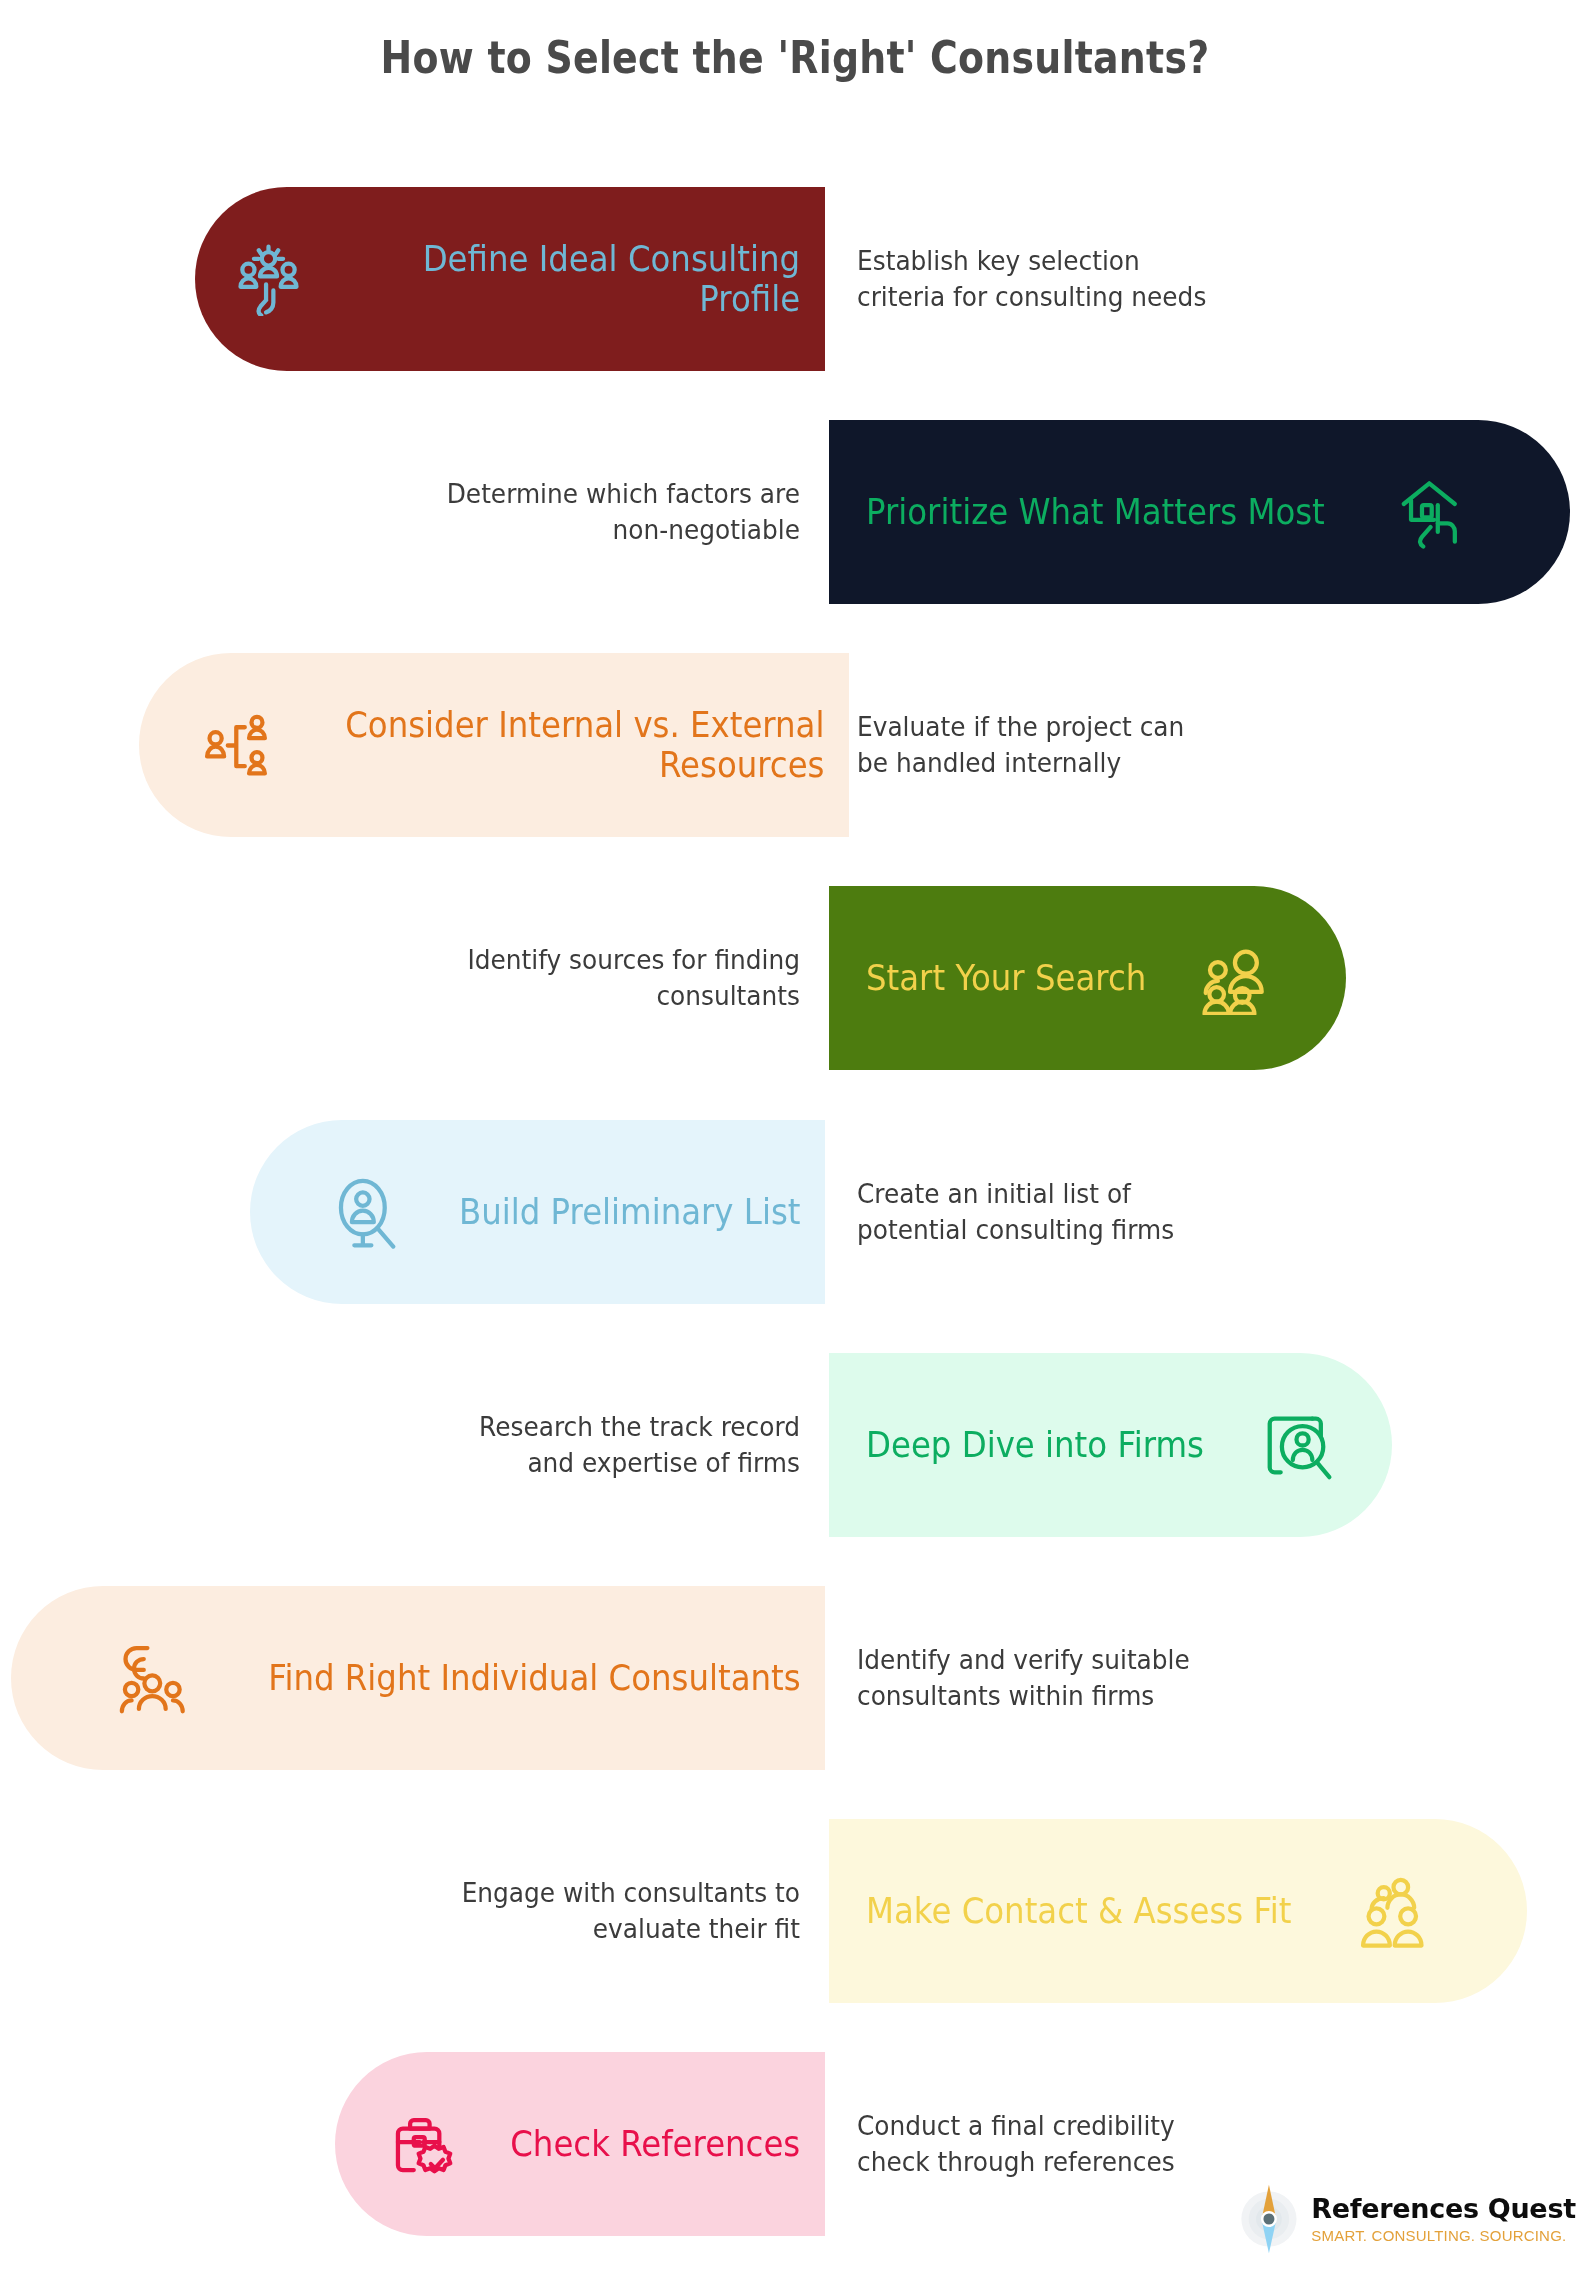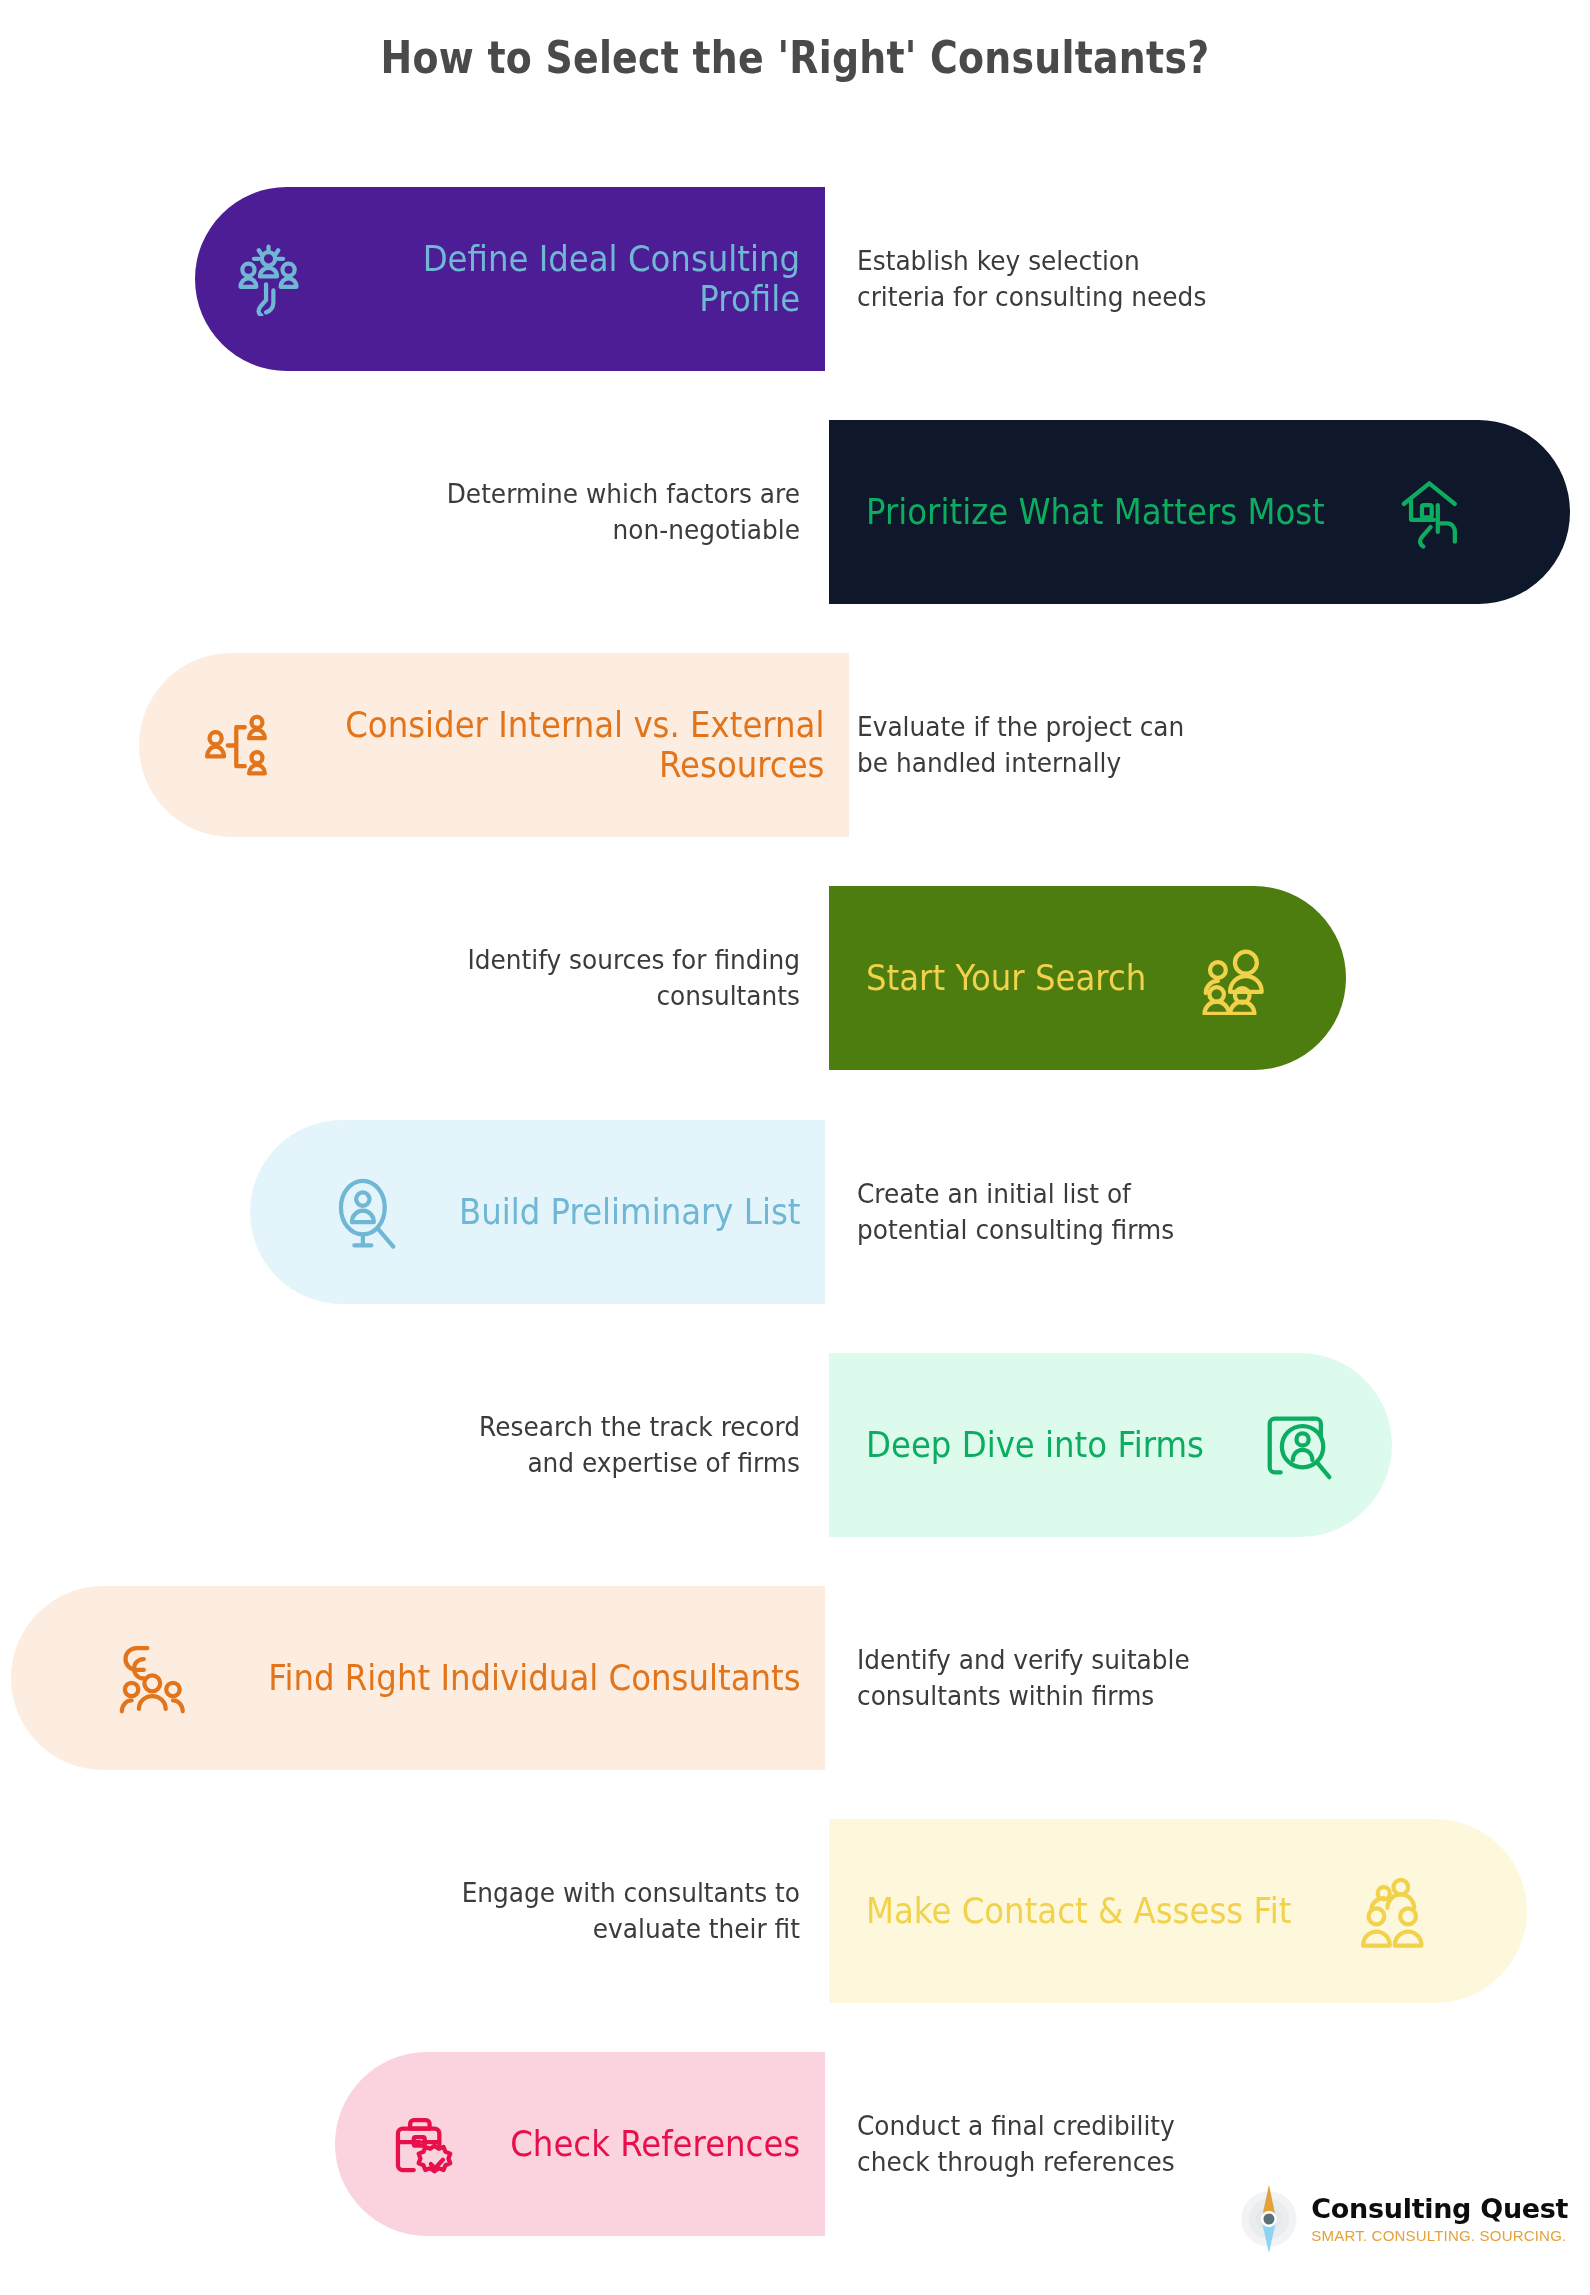--- a/index.html
+++ b/index.html
@@ -139,21 +139,21 @@
     line-height: 1;
   }
 </style>
 </head>
 <body>
 
 <div class="page-title">How to Select the 'Right' Consultants?</div>
 
 <div id="rows-root">
     <div class="row" style="top: 187px;">
-      <div class="pill left" style="background: #4c1d95; width: 630px; gap: 36px;">
+      <div class="pill left" style="background: #7f1d1d; width: 630px; gap: 36px;">
         <span class="pill-icon" style="color: rgb(111, 183, 212);"><svg viewBox="0 0 120 120">
         <g fill="none" stroke="currentColor" stroke-width="7" stroke-linecap="round" stroke-linejoin="round">
           <circle cx="60" cy="26" r="11"></circle>
               <path d="M46 55c0-8 6-14 14-14s14 6 14 14z"></path>
           <path d="M60 6v7M44 12l4 6M76 12l-4 6M36 26h8M84 26h-8"></path>
           <circle cx="27" cy="44" r="10"></circle>
               <path d="M14 72c0-8 6-14 13-14s13 6 13 14z"></path>
           <circle cx="93" cy="44" r="10"></circle>
               <path d="M80 72c0-8 6-14 13-14s13 6 13 14z"></path>
           <path d="M56 68v26M56 94l-9 10c-5 6-4 12 1 15"></path>
@@ -314,17 +314,17 @@
   <svg class="logo-mark" viewBox="0 0 104 124">
     <circle cx="47" cy="62" r="45" fill="#F1F3F5"></circle>
     <circle cx="47" cy="62" r="33" fill="#E9EDF0"></circle>
     <circle cx="47" cy="62" r="21" fill="#E2E8EC"></circle>
     <path d="M47 6 L58 58 L47 66 L36 58 Z" fill="#E3A13A"></path>
     <path d="M47 118 L58 68 L47 60 L36 68 Z" fill="#8FD3F4"></path>
     <circle cx="47" cy="62" r="13" fill="#ffffff"></circle>
     <circle cx="47" cy="62" r="9" fill="#5B7077"></circle>
   </svg>
   <div class="logo-text">
-    <div class="logo-name">Consulting Quest</div>
+    <div class="logo-name">References Quest</div>
     <div class="logo-tag">SMART. CONSULTING. SOURCING.</div>
   </div>
 </div>
 
 
 </body></html>

